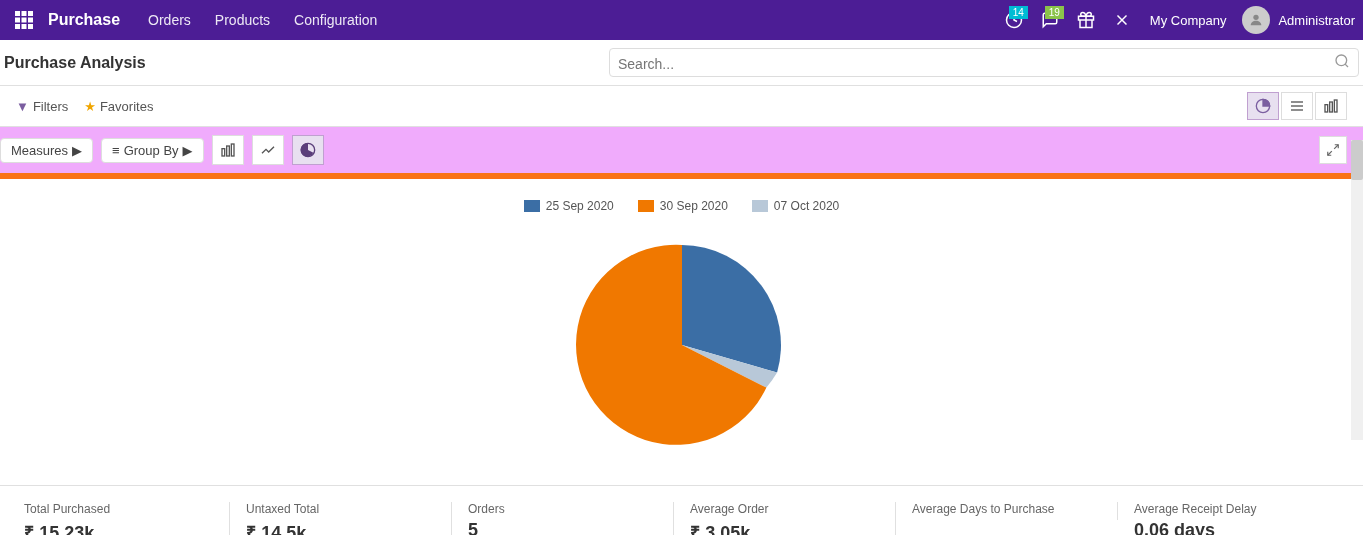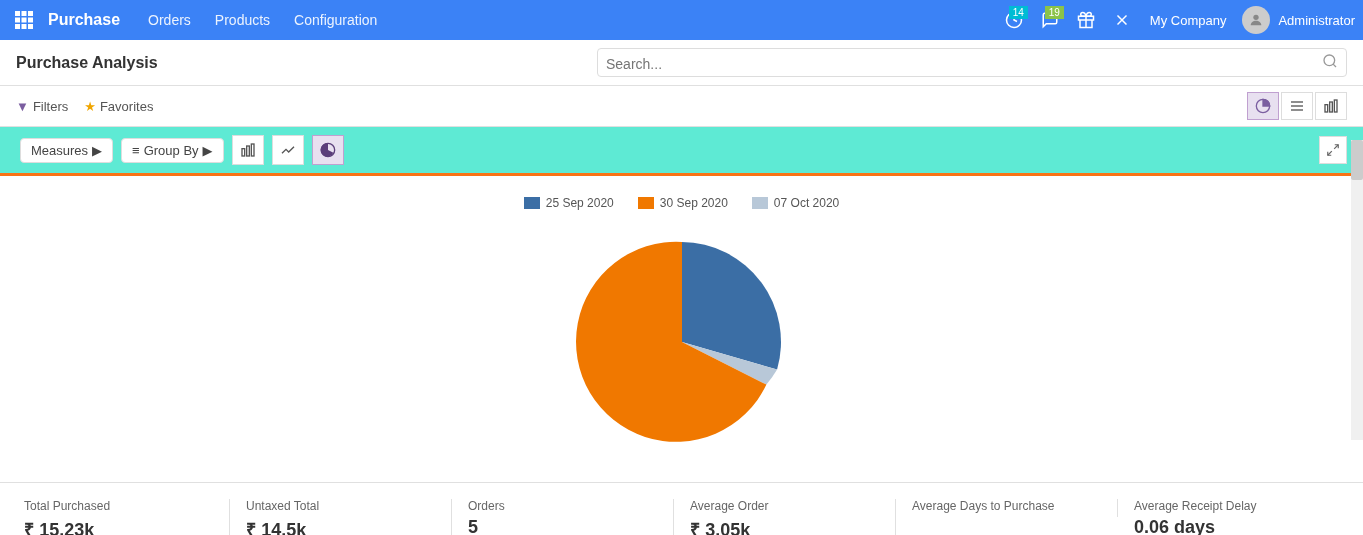--- a/index.html
+++ b/index.html
@@ -1,20 +1,20 @@
 <!DOCTYPE html>
 <html><head>
   <meta charset="utf-8">
   <style>
     * { box-sizing: border-box; margin: 0; padding: 0; }
     body { font-family: 'Segoe UI', Arial, sans-serif; font-size: 14px; background: #f5f5f5; overflow-x: hidden; }
 
     
     .navbar {
-      background: #3b82f6;
+      background: #4c1d95;
       color: white;
       height: 40px;
       display: flex;
       align-items: center;
       padding: 0 8px;
       gap: 0;
     }
     .navbar-grid-icon {
       width: 32px;
       height: 40px;
@@ -93,21 +93,21 @@
     .navbar-admin {
       color: white;
       font-size: 13px;
       cursor: pointer;
     }
 
     
     .sub-header {
       background: white;
       border-bottom: 1px solid #e0e0e0;
-      padding: 8px 16px;
+      padding: 8px 4px;
       display: flex;
       align-items: center;
       justify-content: space-between;
     }
     .page-title {
       font-size: 16px;
       font-weight: 600;
       color: #333;
     }
     .search-bar {
@@ -172,26 +172,26 @@
       color: #555;
     }
     .view-btn.active {
       background: #e8e0f0;
       border-color: #c0a0d0;
       color: #7b5ea0;
     }
 
     
     .toolbar {
-      background: #5eead4;
-      padding: 8px 20px;
+      background: #f0abfc;
+      padding: 8px 0;
       display: flex;
       align-items: center;
       gap: 8px;
-      border-bottom: 3px solid #f97316;
+      border-bottom: 6px solid #f97316;
       position: relative;
     }
     .toolbar-btn {
       display: flex;
       align-items: center;
       gap: 4px;
       padding: 4px 10px;
       border: 1px solid #ddd;
       border-radius: 4px;
       background: white;

